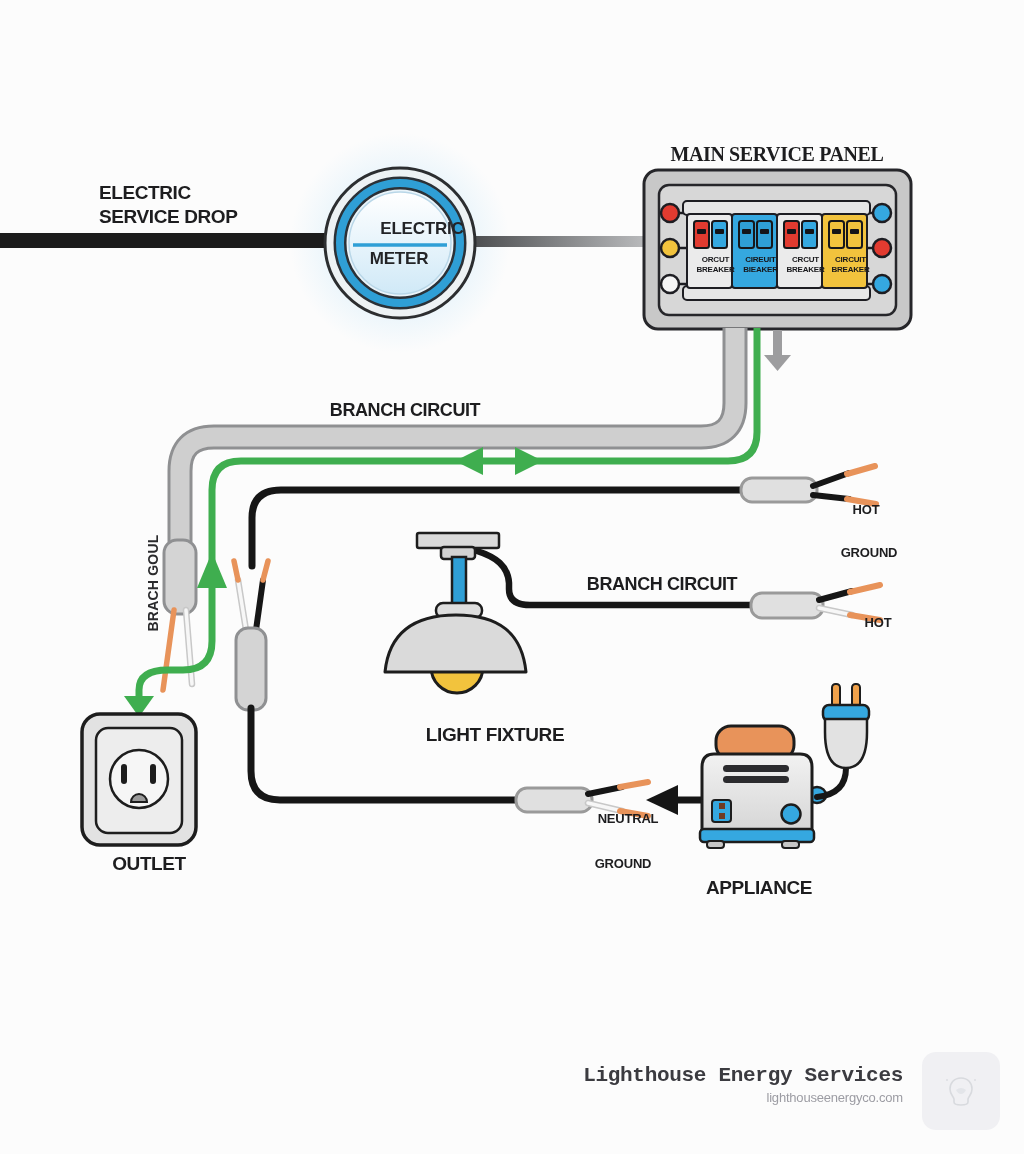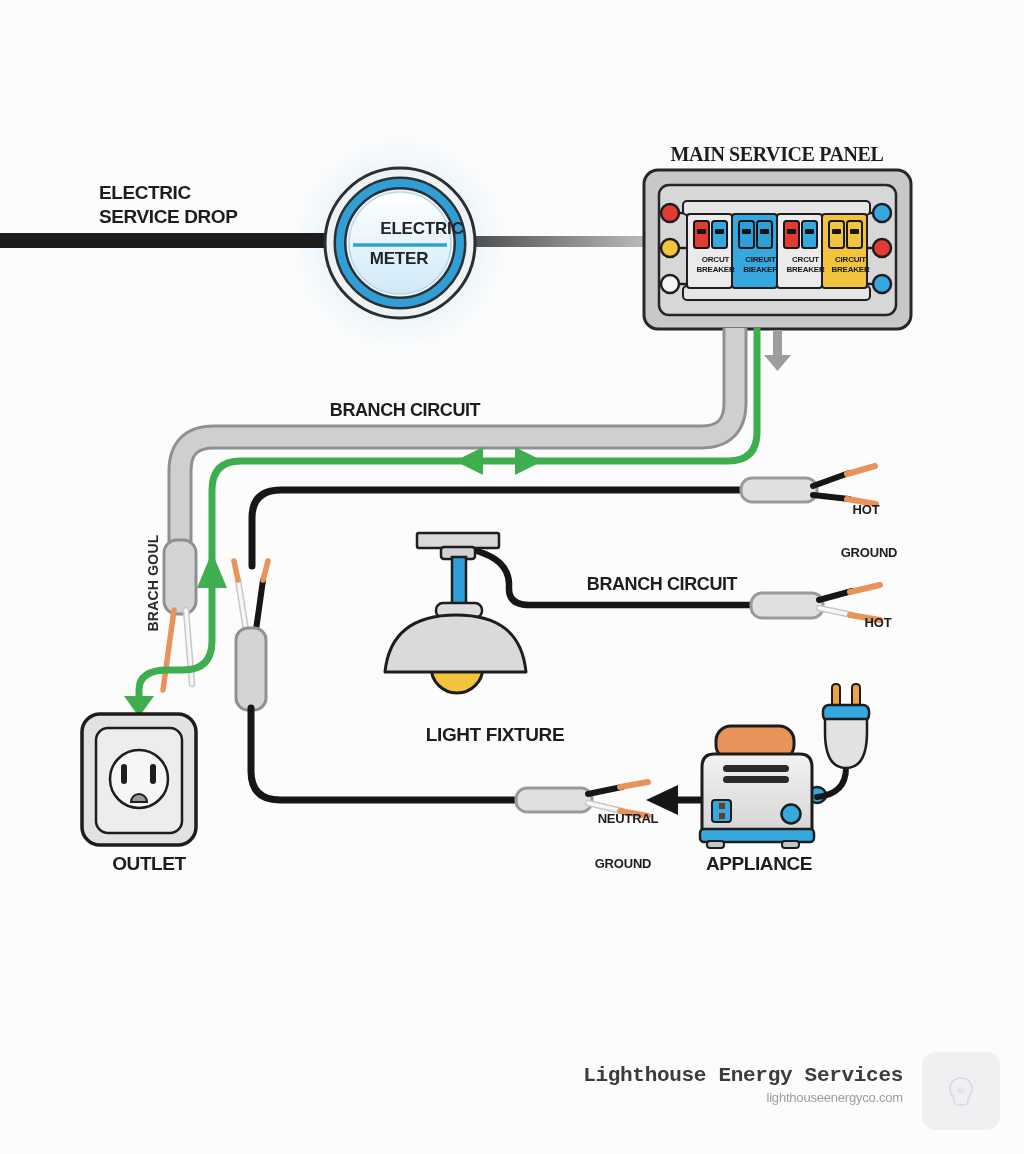--- a/index.html
+++ b/index.html
@@ -250,21 +250,21 @@
 <div class="lbl ctr wire" style="left:866px;top:470px;">HOT</div>
 <div class="lbl ctr wire" style="left:869px;top:513px;">GROUND</div>
 <div class="lbl ctr wire" style="left:878px;top:583px;">HOT</div>
 <div class="lbl ctr wire" style="left:628px;top:779px;">NEUTRAL</div>
 <div class="lbl ctr wire" style="left:623px;top:824px;">GROUND</div>
 
 <div class="lbl rot" style="left:153px;top:583px;">BRACH GOUL</div>
 
 <div class="lbl ctr big" style="left:458px;top:735px;margin-left:37px;">LIGHT FIXTURE</div>
 <div class="lbl ctr big" style="left:149px;top:864px;">OUTLET</div>
-<div class="lbl ctr big" style="left:759px;top:864px;text-align:center;">APPLIANCE</div>
+<div class="lbl ctr big" style="left:759px;top:888px;text-align:center;">APPLIANCE</div>
 
 <div class="footCompany">Lighthouse Energy Services</div>
 <div class="footSite">lighthouseenergyco.com</div>
 <div class="footIcon">
   <svg width="78" height="78" viewBox="0 0 78 78">
     <g stroke="#d8dade" stroke-width="1.6" fill="none">
       <path d="M39 26 c7 0 11 5 11 11 c0 5 -3 7 -4 10 l0 3 q0 3 -7 3 q-7 0 -7 -3 l0 -3 c-1 -3 -4 -5 -4 -10 c0 -6 4 -11 11 -11 z"></path>
       <path d="M34 38 q5 -4 10 0 q-2 4 -5 4 q-3 0 -5 -4 z" fill="#e3e5e9" stroke="none"></path>
       <circle cx="25" cy="28" r="1" fill="#dcdee2" stroke="none"></circle>
       <circle cx="53" cy="28" r="1" fill="#dcdee2" stroke="none"></circle>

